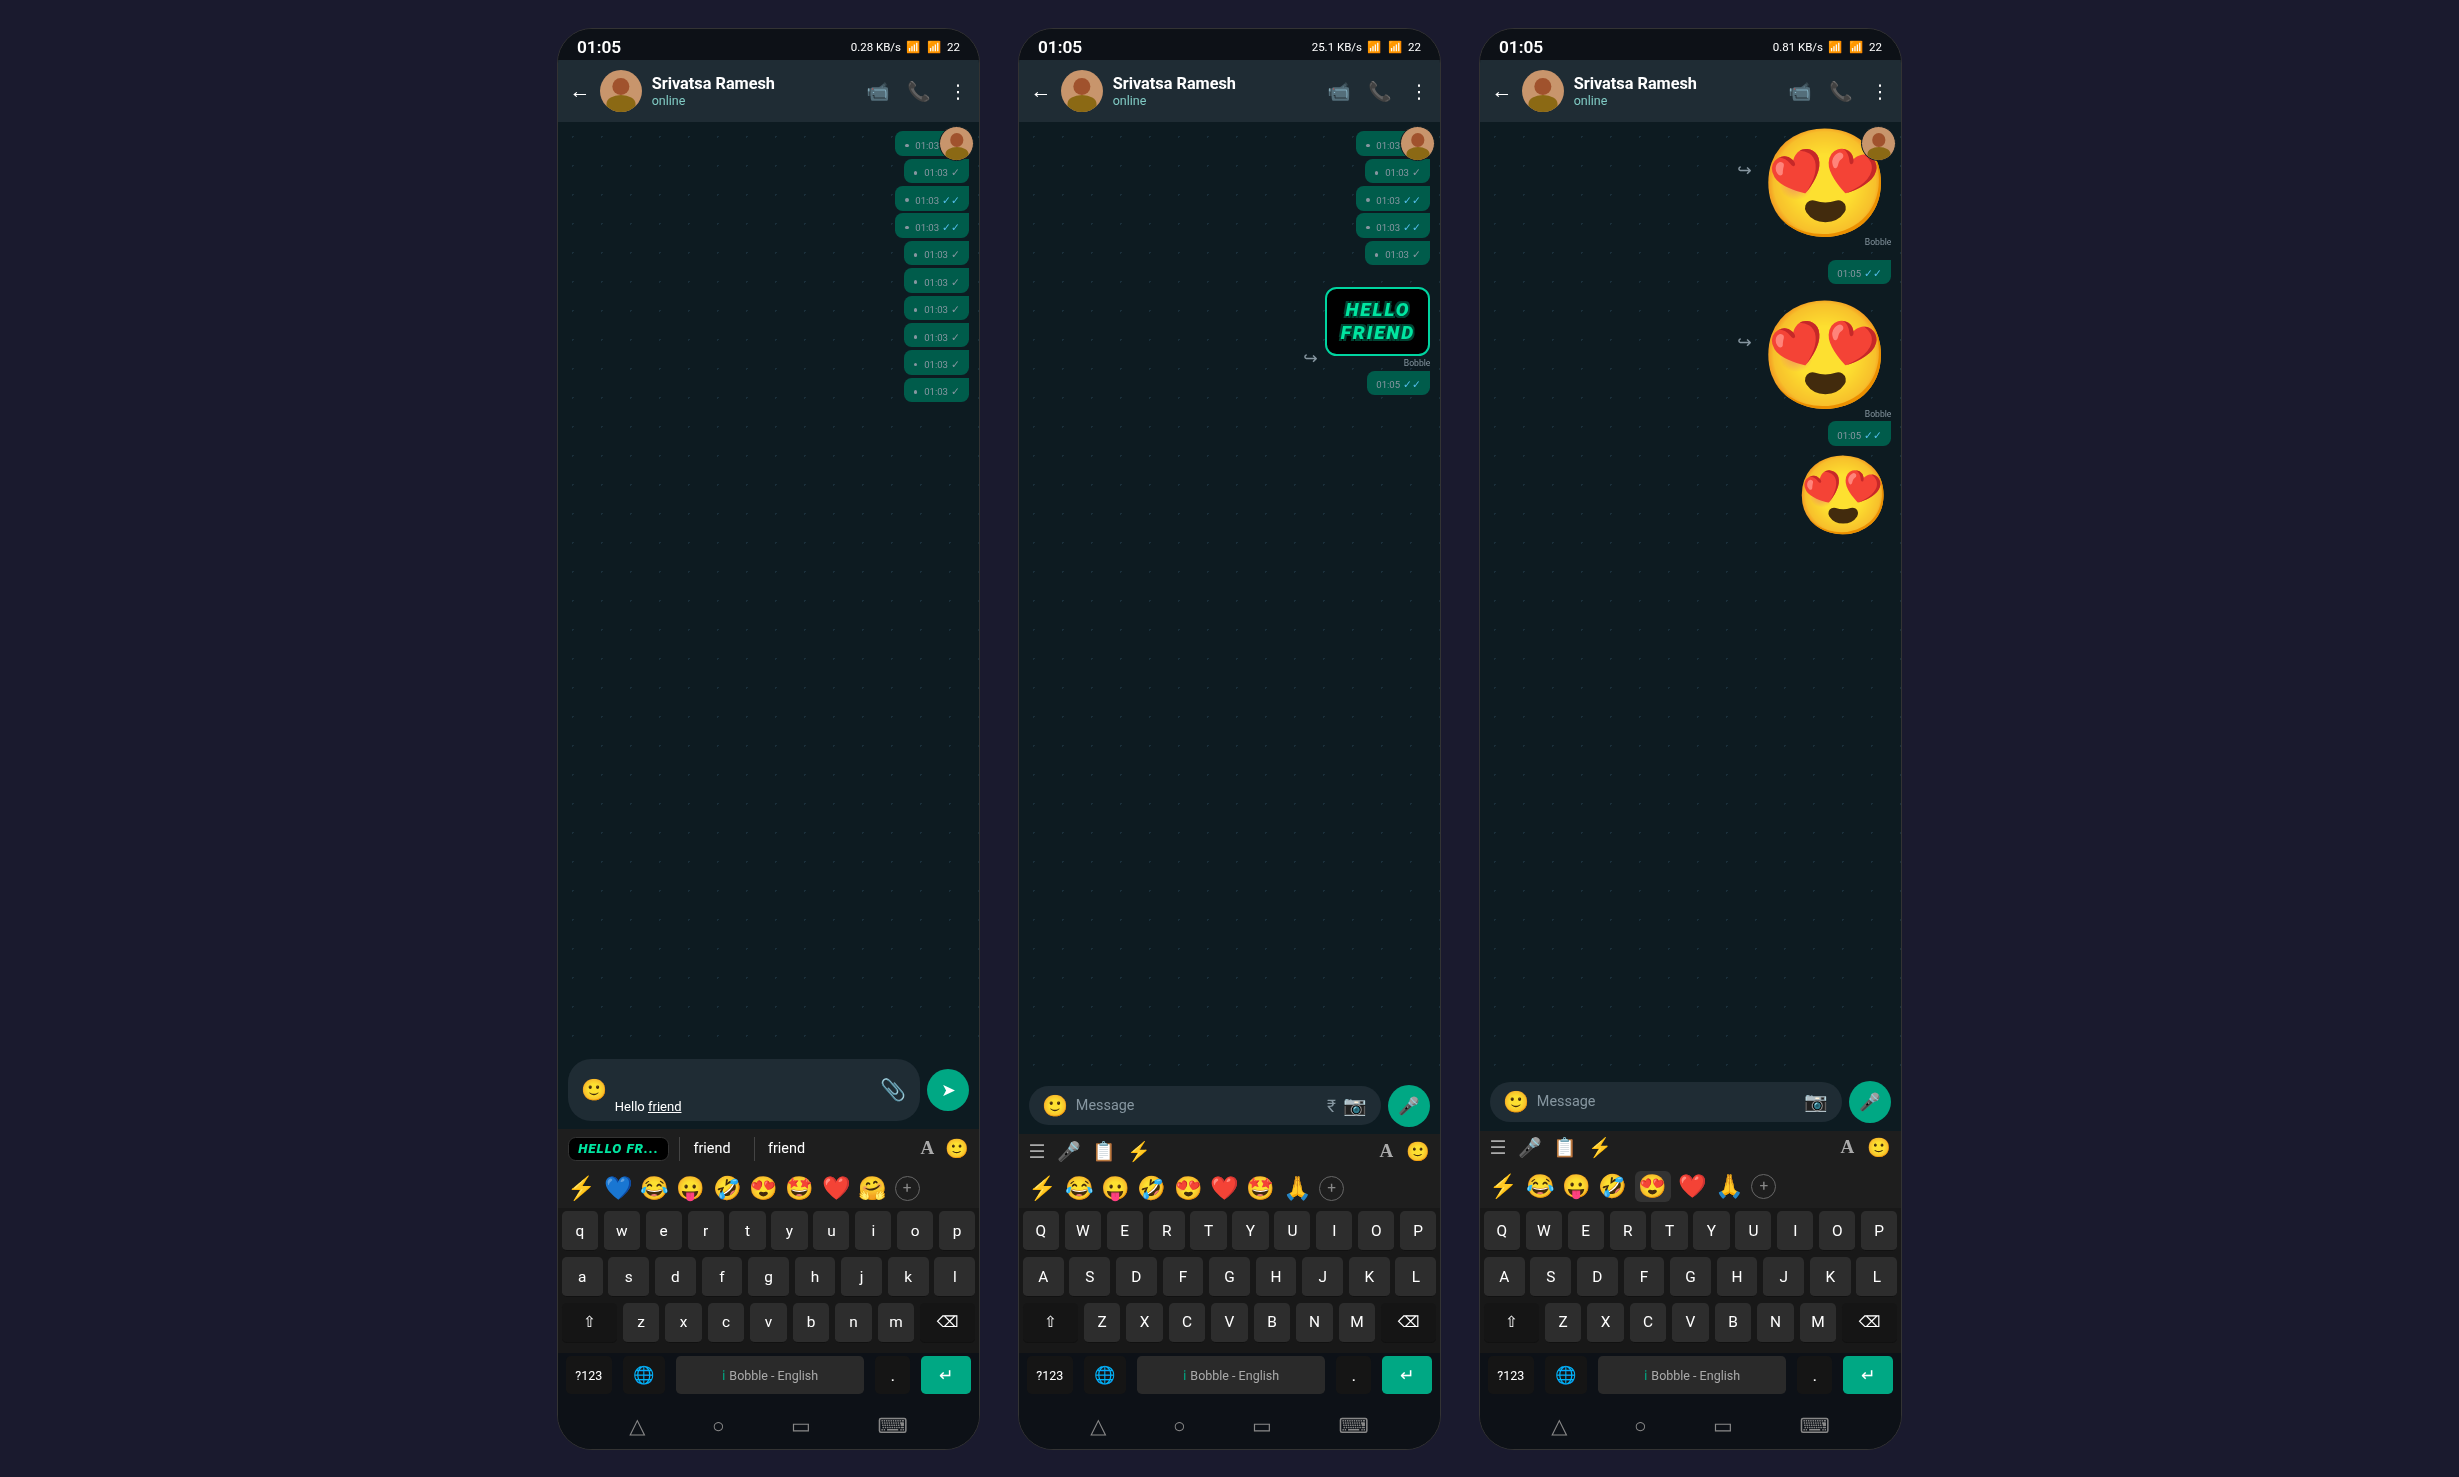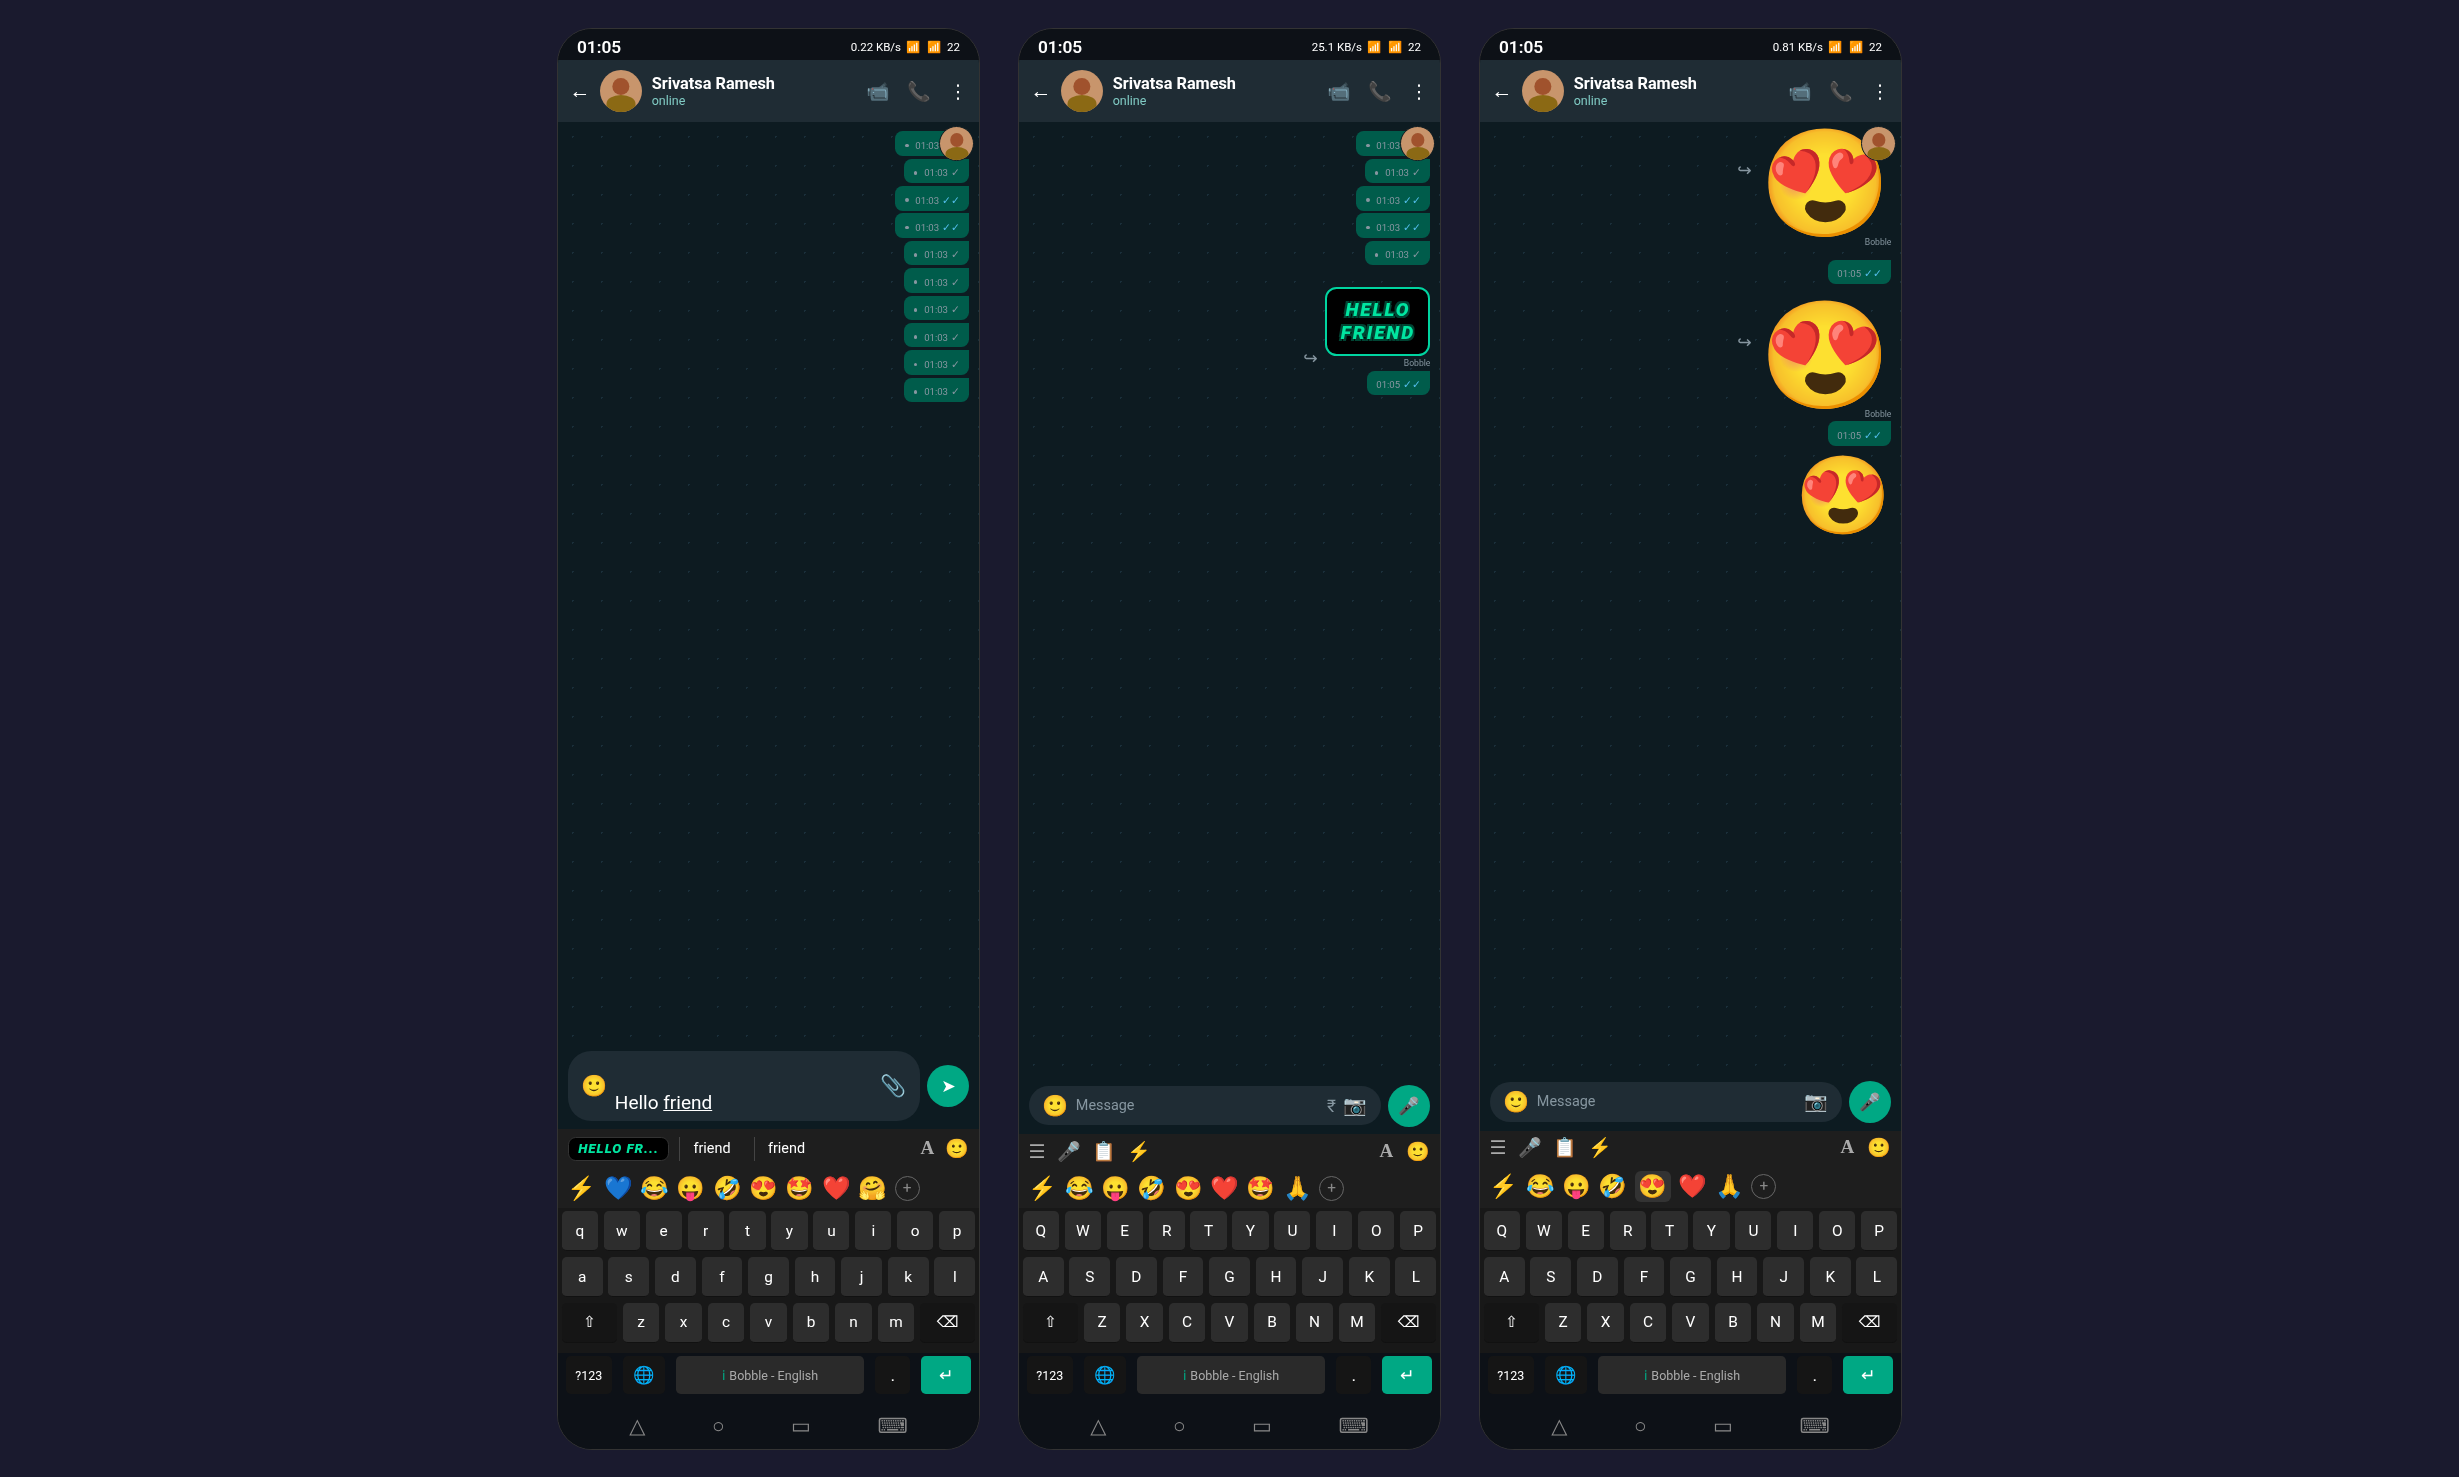--- a/index.html
+++ b/index.html
@@ -473,21 +473,21 @@
 </head>
 <body>
 
 <div class="phones-container">
 
   <div class="phone">
 
     <div class="status-bar">
       <span class="status-time">01:05</span>
       <div class="status-icons">
-        <span>0.22 KB/s</span>
+        <span>0.28 KB/s</span>
         <span>📶</span>
         <span>📶</span>
         <span>22</span>
       </div>
     </div>
 
     <div class="chat-header">
       <span class="back-btn">←</span>
       <div class="avatar-img"></div>
       <div class="contact-info">
@@ -538,21 +538,21 @@
         </div>
         <div class="msg-sent">
           <span class="msg-time"><span class="msg-dot"></span>01:03 <span class="msg-check" style="color:#8696a0">✓</span></span>
         </div>
       </div>
     </div>
 
     <div class="input-area">
       <div class="input-box">
         <span class="emoji-btn">🙂</span>
-        <span class="input-field" style="color:#fff; font-size:19px;margin-top:32px;">Hello <u>friend</u></span>
+        <span class="input-field" style="color:#fff; font-size:13px;margin-top:32px;">Hello <u>friend</u></span>
         <span class="attach-btn">📎</span>
       </div>
       <div class="send-btn">➤</div>
     </div>
 
     <div class="suggestions-row">
       <div class="suggestion-sticker">
         <div class="hello-sticker-text">HELLO FR...</div>
       </div>
       <div class="suggestion-word" style="border-left: 1px solid #444;">friend</div>

